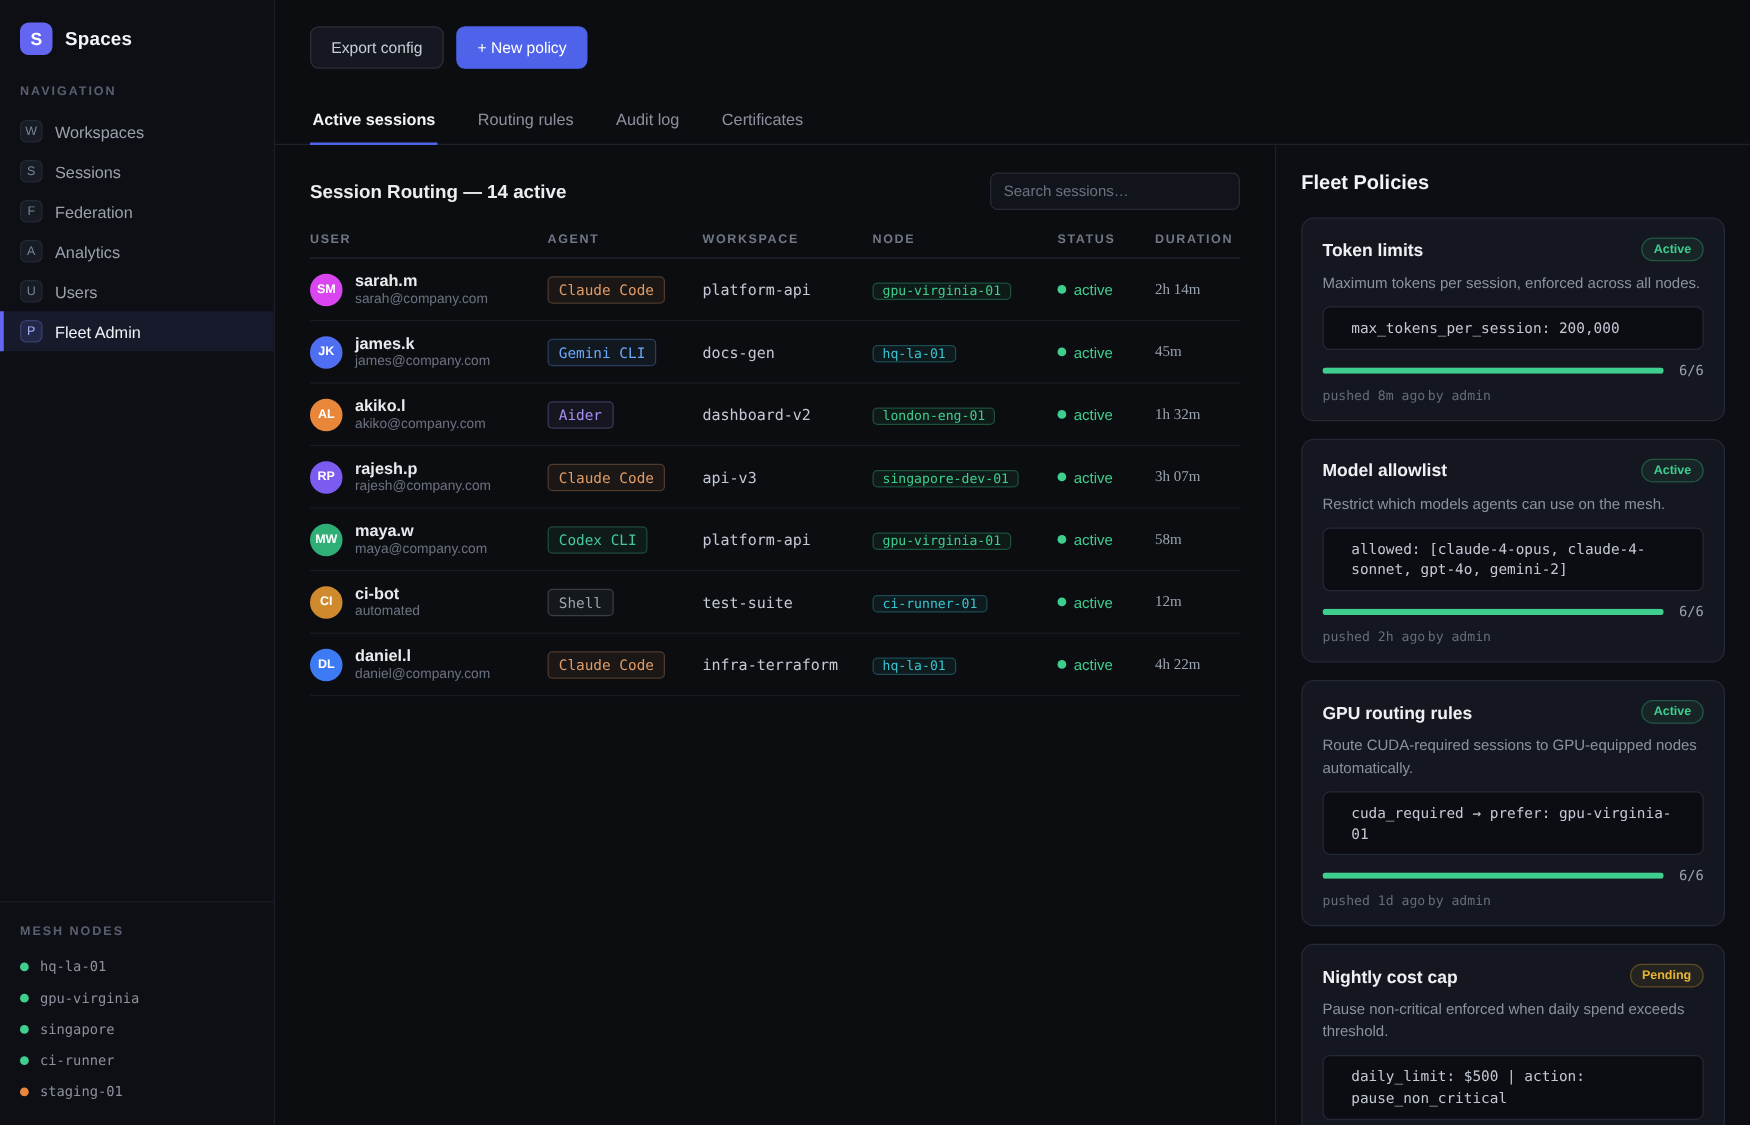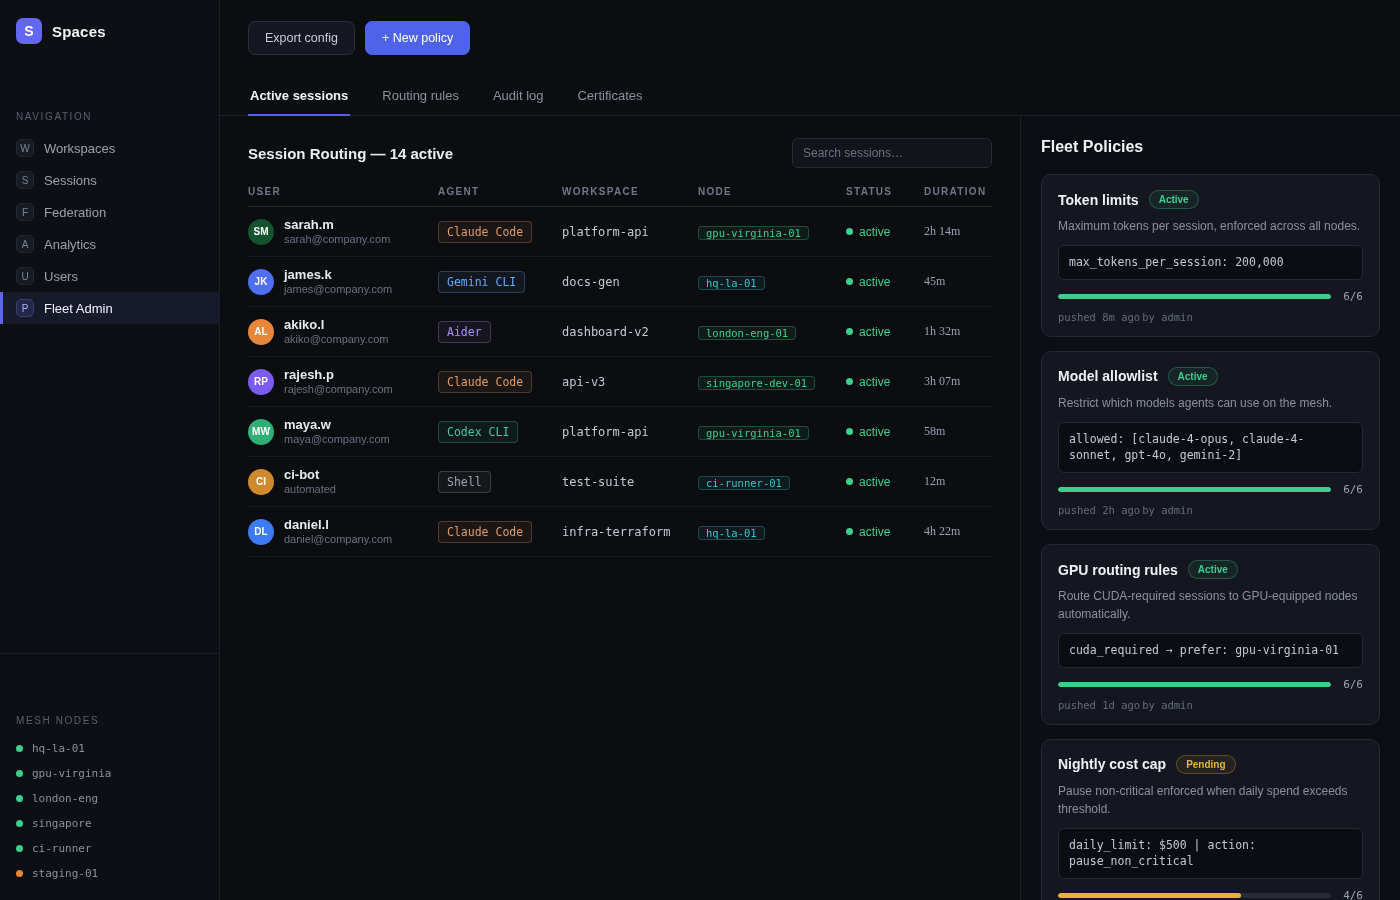--- a/index.html
+++ b/index.html
@@ -19,21 +19,21 @@
   }
   .logo-row { display:flex; align-items:center; gap:10px; padding:18px 16px 20px; }
   .logo-mark {
     width:26px; height:26px; border-radius:7px; background:#6366f1;
     color:#fff; font-weight:bold; font-size:14px;
     display:flex; align-items:center; justify-content:center;
   }
   .logo-title { font-size:15px; font-weight:700; color:#f3f4f6; letter-spacing:.2px; }
   .side-label {
     font-size:10px; letter-spacing:1.6px; color:#596070;
-    padding:4px 16px 10px; font-weight:400;margin-top:43px;
+    padding:4px 16px 10px; font-weight:700;
   }
   .nav { display:flex; flex-direction:column; }
   .nav-item {
     display:flex; align-items:center; gap:10px;
     padding:7px 16px; height:32px; cursor:pointer;
     color:#9aa1ad; font-size:13px; position:relative;
   }
   .nav-icon {
     width:18px; height:18px; border-radius:5px; background:#171b23;
     border:1px solid #242936; color:#7c8493; font-size:10px;
@@ -112,30 +112,30 @@
   
   .policies {
     width:380px; min-width:380px; border-left:1px solid #1b1f27;
     padding:22px 20px; overflow:hidden; background:#0c0e13;
   }
   .policies-title { font-size:16px; font-weight:700; color:#f1f3f7; margin-bottom:18px; }
   .pcard {
     background:#14171f; border:1px solid #242936; border-radius:10px;
     padding:15px 16px 13px; margin-bottom:14px; cursor:pointer;
   }
-  .pcard-head { display:flex; align-items:center; gap:10px; margin-bottom:8px; }
+  .pcard-head { display:flex; align-items:center; gap:20px; margin-bottom:8px;justify-content:space-between; }
   .pcard-title { font-size:14px; font-weight:700; color:#eef0f3; }
   .pill {
     font-size:10px; font-weight:700; border-radius:999px; padding:3px 9px; border:1px solid;
   }
   .pdesc { font-size:12px; color:#8b919d; line-height:1.5; margin-bottom:10px; }
   .pcode {
     background:#0b0d12; border:1px solid #242936; border-radius:6px;
     font-family:"DejaVu Sans Mono", monospace; font-size:11.5px; color:#c3c9d4;
-    padding:8px 10px; line-height:1.45; margin-bottom:10px; white-space:pre-wrap;
+    padding:8px 22px; line-height:1.45; margin-bottom:10px; white-space:pre-wrap;
   }
   .prog-row { display:flex; align-items:center; gap:12px; margin-bottom:8px; }
   .prog-track { flex:1; height:5px; border-radius:3px; background:#262b35; overflow:hidden; }
   .prog-fill { height:100%; border-radius:3px; }
   .prog-count { font-family:"DejaVu Sans Mono", monospace; font-size:11px; color:#9aa3b0; }
   .pfoot { font-family:"DejaVu Sans Mono", monospace; font-size:10.5px; color:#646c7a; display:flex; gap:2px; }
 </style>
 </head>
 <body>
 
@@ -177,24 +177,20 @@
         <div class="mesh-item">
           <span class="mesh-dot" style="background:#3ecf8e"></span>
           <span class="mesh-name mono">hq-la-01</span>
         </div>
         <div class="mesh-item">
           <span class="mesh-dot" style="background:#3ecf8e"></span>
           <span class="mesh-name mono">gpu-virginia</span>
         </div>
         <div class="mesh-item">
           <span class="mesh-dot" style="background:#3ecf8e"></span>
-          <span class="mesh-name mono">london-eng</span>
-        </div>
-        <div class="mesh-item">
-          <span class="mesh-dot" style="background:#3ecf8e"></span>
           <span class="mesh-name mono">singapore</span>
         </div>
         <div class="mesh-item">
           <span class="mesh-dot" style="background:#3ecf8e"></span>
           <span class="mesh-name mono">ci-runner</span>
         </div>
         <div class="mesh-item">
           <span class="mesh-dot" style="background:#e8863a"></span>
           <span class="mesh-name mono">staging-01</span>
         </div>
@@ -227,21 +223,21 @@
           <div>USER</div>
           <div>AGENT</div>
           <div>WORKSPACE</div>
           <div>NODE</div>
           <div>STATUS</div>
           <div>DURATION</div>
         </div>
       <div>
           <div class="tgrid trow">
             <div class="ucell">
-              <span class="avatar" style="background:#14532d">SM</span>
+              <span class="avatar" style="background:#d946ef">SM</span>
               <span class="uinfo">
                 <span class="uname">sarah.m</span>
                 <span class="uemail">sarah@company.com</span>
               </span>
             </div>
             <div><span class="badge" style="color:#e09b66;background:rgba(224,155,102,0.07);border-color:rgba(224,155,102,0.28)">Claude Code</span></div>
             <div class="ws">platform-api</div>
             <div><span class="badge node-badge" style="color:#3ecf8e;background:rgba(62,207,142,0.07);border-color:rgba(62,207,142,0.3)">gpu-virginia-01</span></div>
             <div class="status" style="color:#3ecf8e">
               <span class="sdot" style="background:#3ecf8e"></span>

